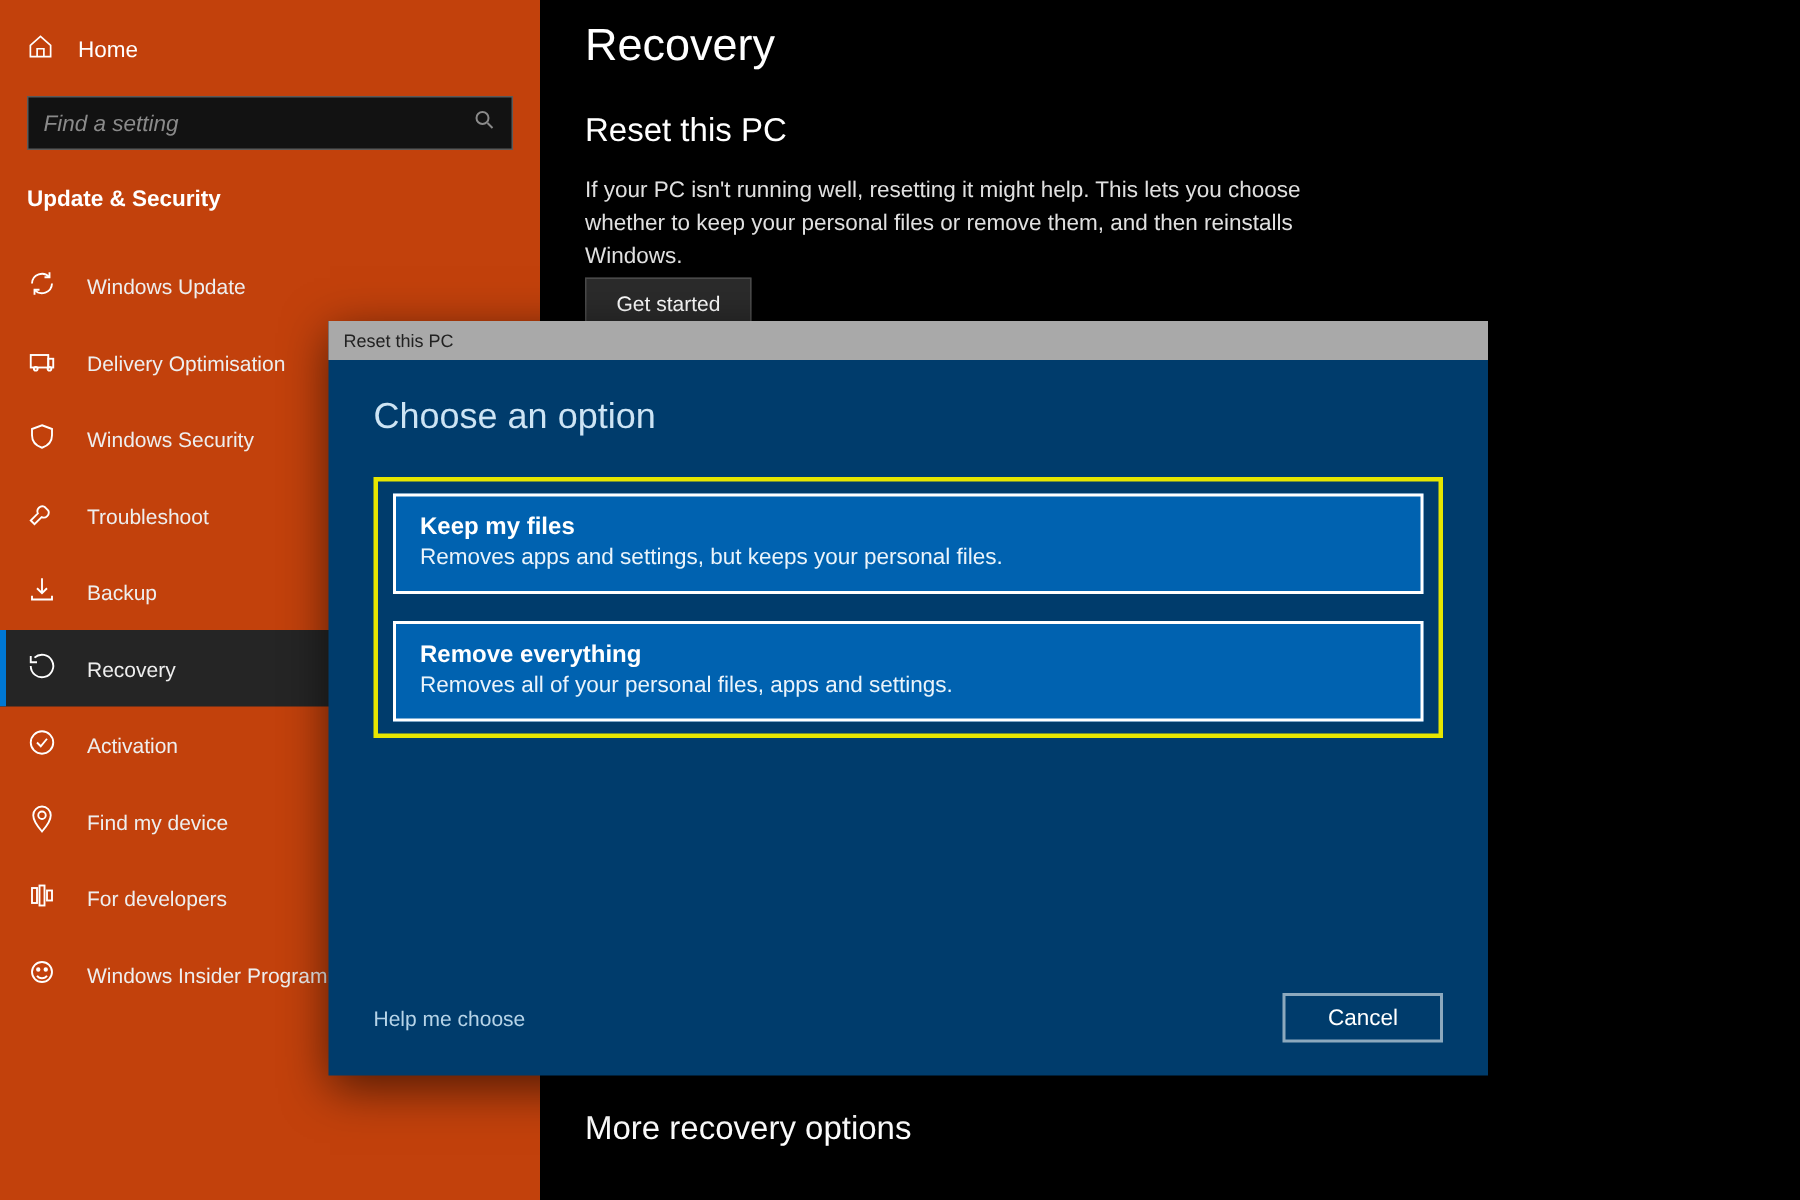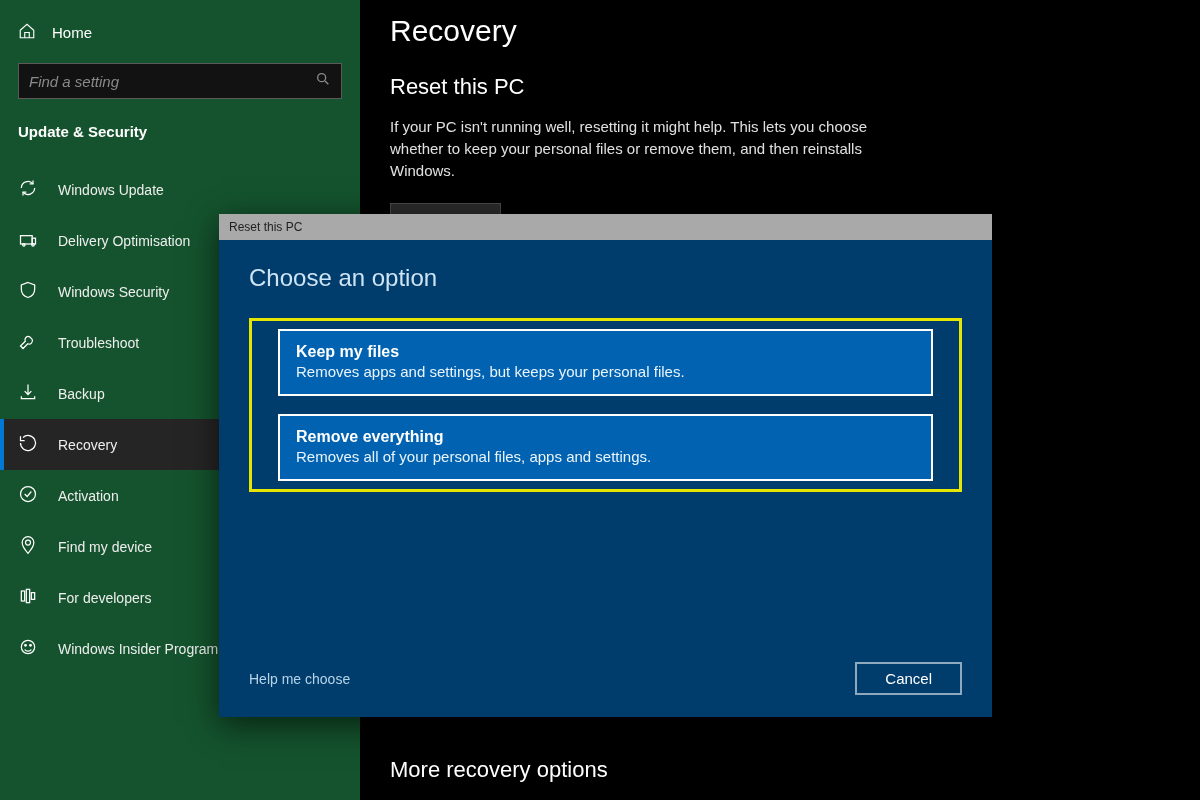--- a/index.html
+++ b/index.html
@@ -15,21 +15,21 @@
       color: #fff;
       overflow: hidden;
       position: relative;
     }
     .sidebar {
       position: absolute;
       left: 0;
       top: 0;
       width: 360px;
       height: 100%;
-      background: #14532d;
+      background: #c2410c;
       padding: 18px 0;
     }
     .home-link {
       display: flex;
       align-items: center;
       gap: 16px;
       padding: 4px 18px 14px 18px;
       font-size: 15px;
       color: #fff;
       cursor: pointer;
@@ -103,21 +103,21 @@
       font-size: 22px;
       font-weight: 400;
       color: #fff;
       margin-bottom: 16px;
     }
     .section-desc {
       font-size: 15px;
       color: #e0e0e0;
       line-height: 1.45;
       max-width: 480px;
-      margin-bottom: 22px;
+      margin-bottom: 4px;
     }
     .get-started-btn {
       background: #2b2b2b;
       border: 1px solid #4a4a4a;
       color: #fff;
       padding: 8px 20px;
       font-size: 14px;
       cursor: pointer;
     }
     .more-recovery {
@@ -152,21 +152,21 @@
       color: #e6f0f8;
     }
     .dialog-heading {
       font-size: 24px;
       font-weight: 300;
       color: #cde4f4;
       margin-bottom: 26px;
     }
     .options-wrap {
       border: 3px solid #e6e600;
-      padding: 8px 26px;
+      padding: 8px 10px;
     }
     .option-tile {
       border: 2px solid #ffffff;
       background: #0062b0;
       padding: 12px 16px 14px 16px;
       cursor: pointer;
     }
     .option-tile + .option-tile { margin-top: 18px; }
     .option-title {
       font-size: 16px;

